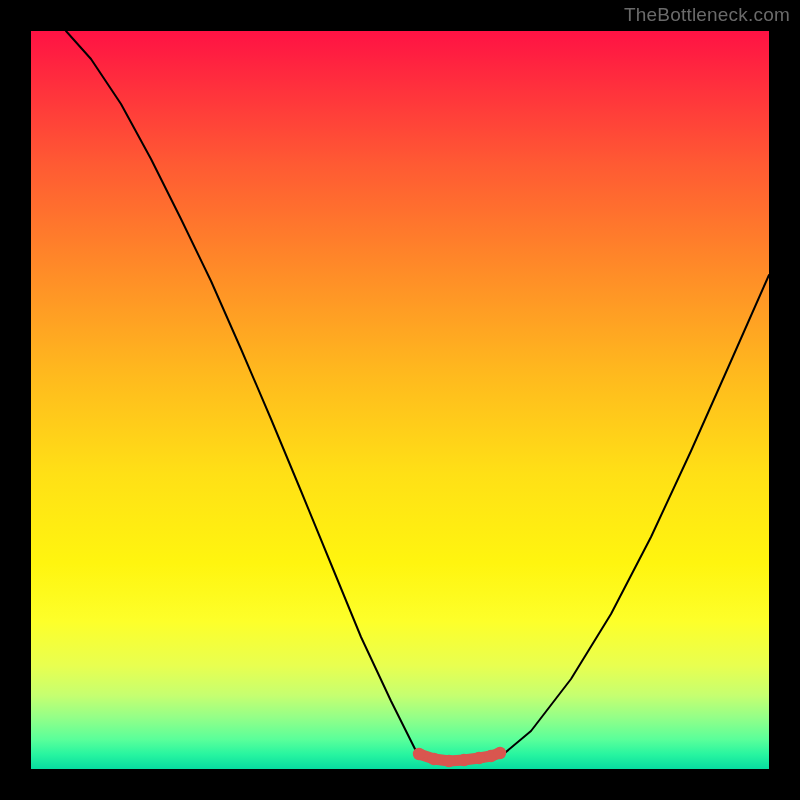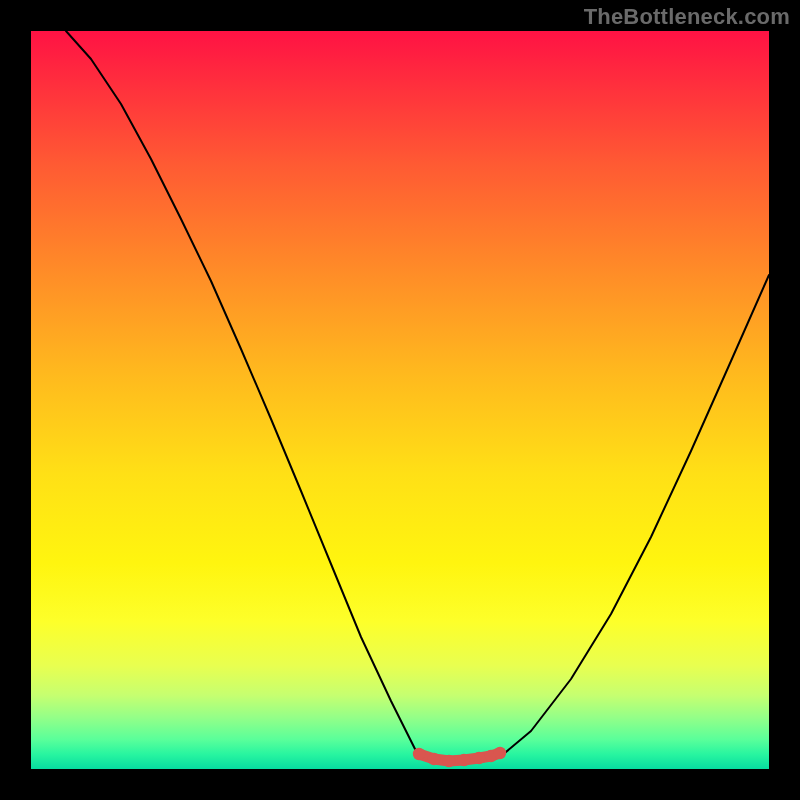--- a/index.html
+++ b/index.html
@@ -40,22 +40,22 @@
       #5aff9a 96%,
       #28f5a0 98%,
       #07dca0 100%
     );
   }
   .watermark {
     position: absolute;
     top: 4px;
     right: 10px;
     font-family: Arial, Helvetica, sans-serif;
-    font-size: 22px;
-    font-weight: 700;
+    font-size: 19px;
+    font-weight: 400;
     color: #6a6a6a;
     letter-spacing: 0.2px;
   }
   svg.curve {
     position: absolute;
     left: 0;
     top: 0;
     width: 738px;
     height: 738px;
   }

